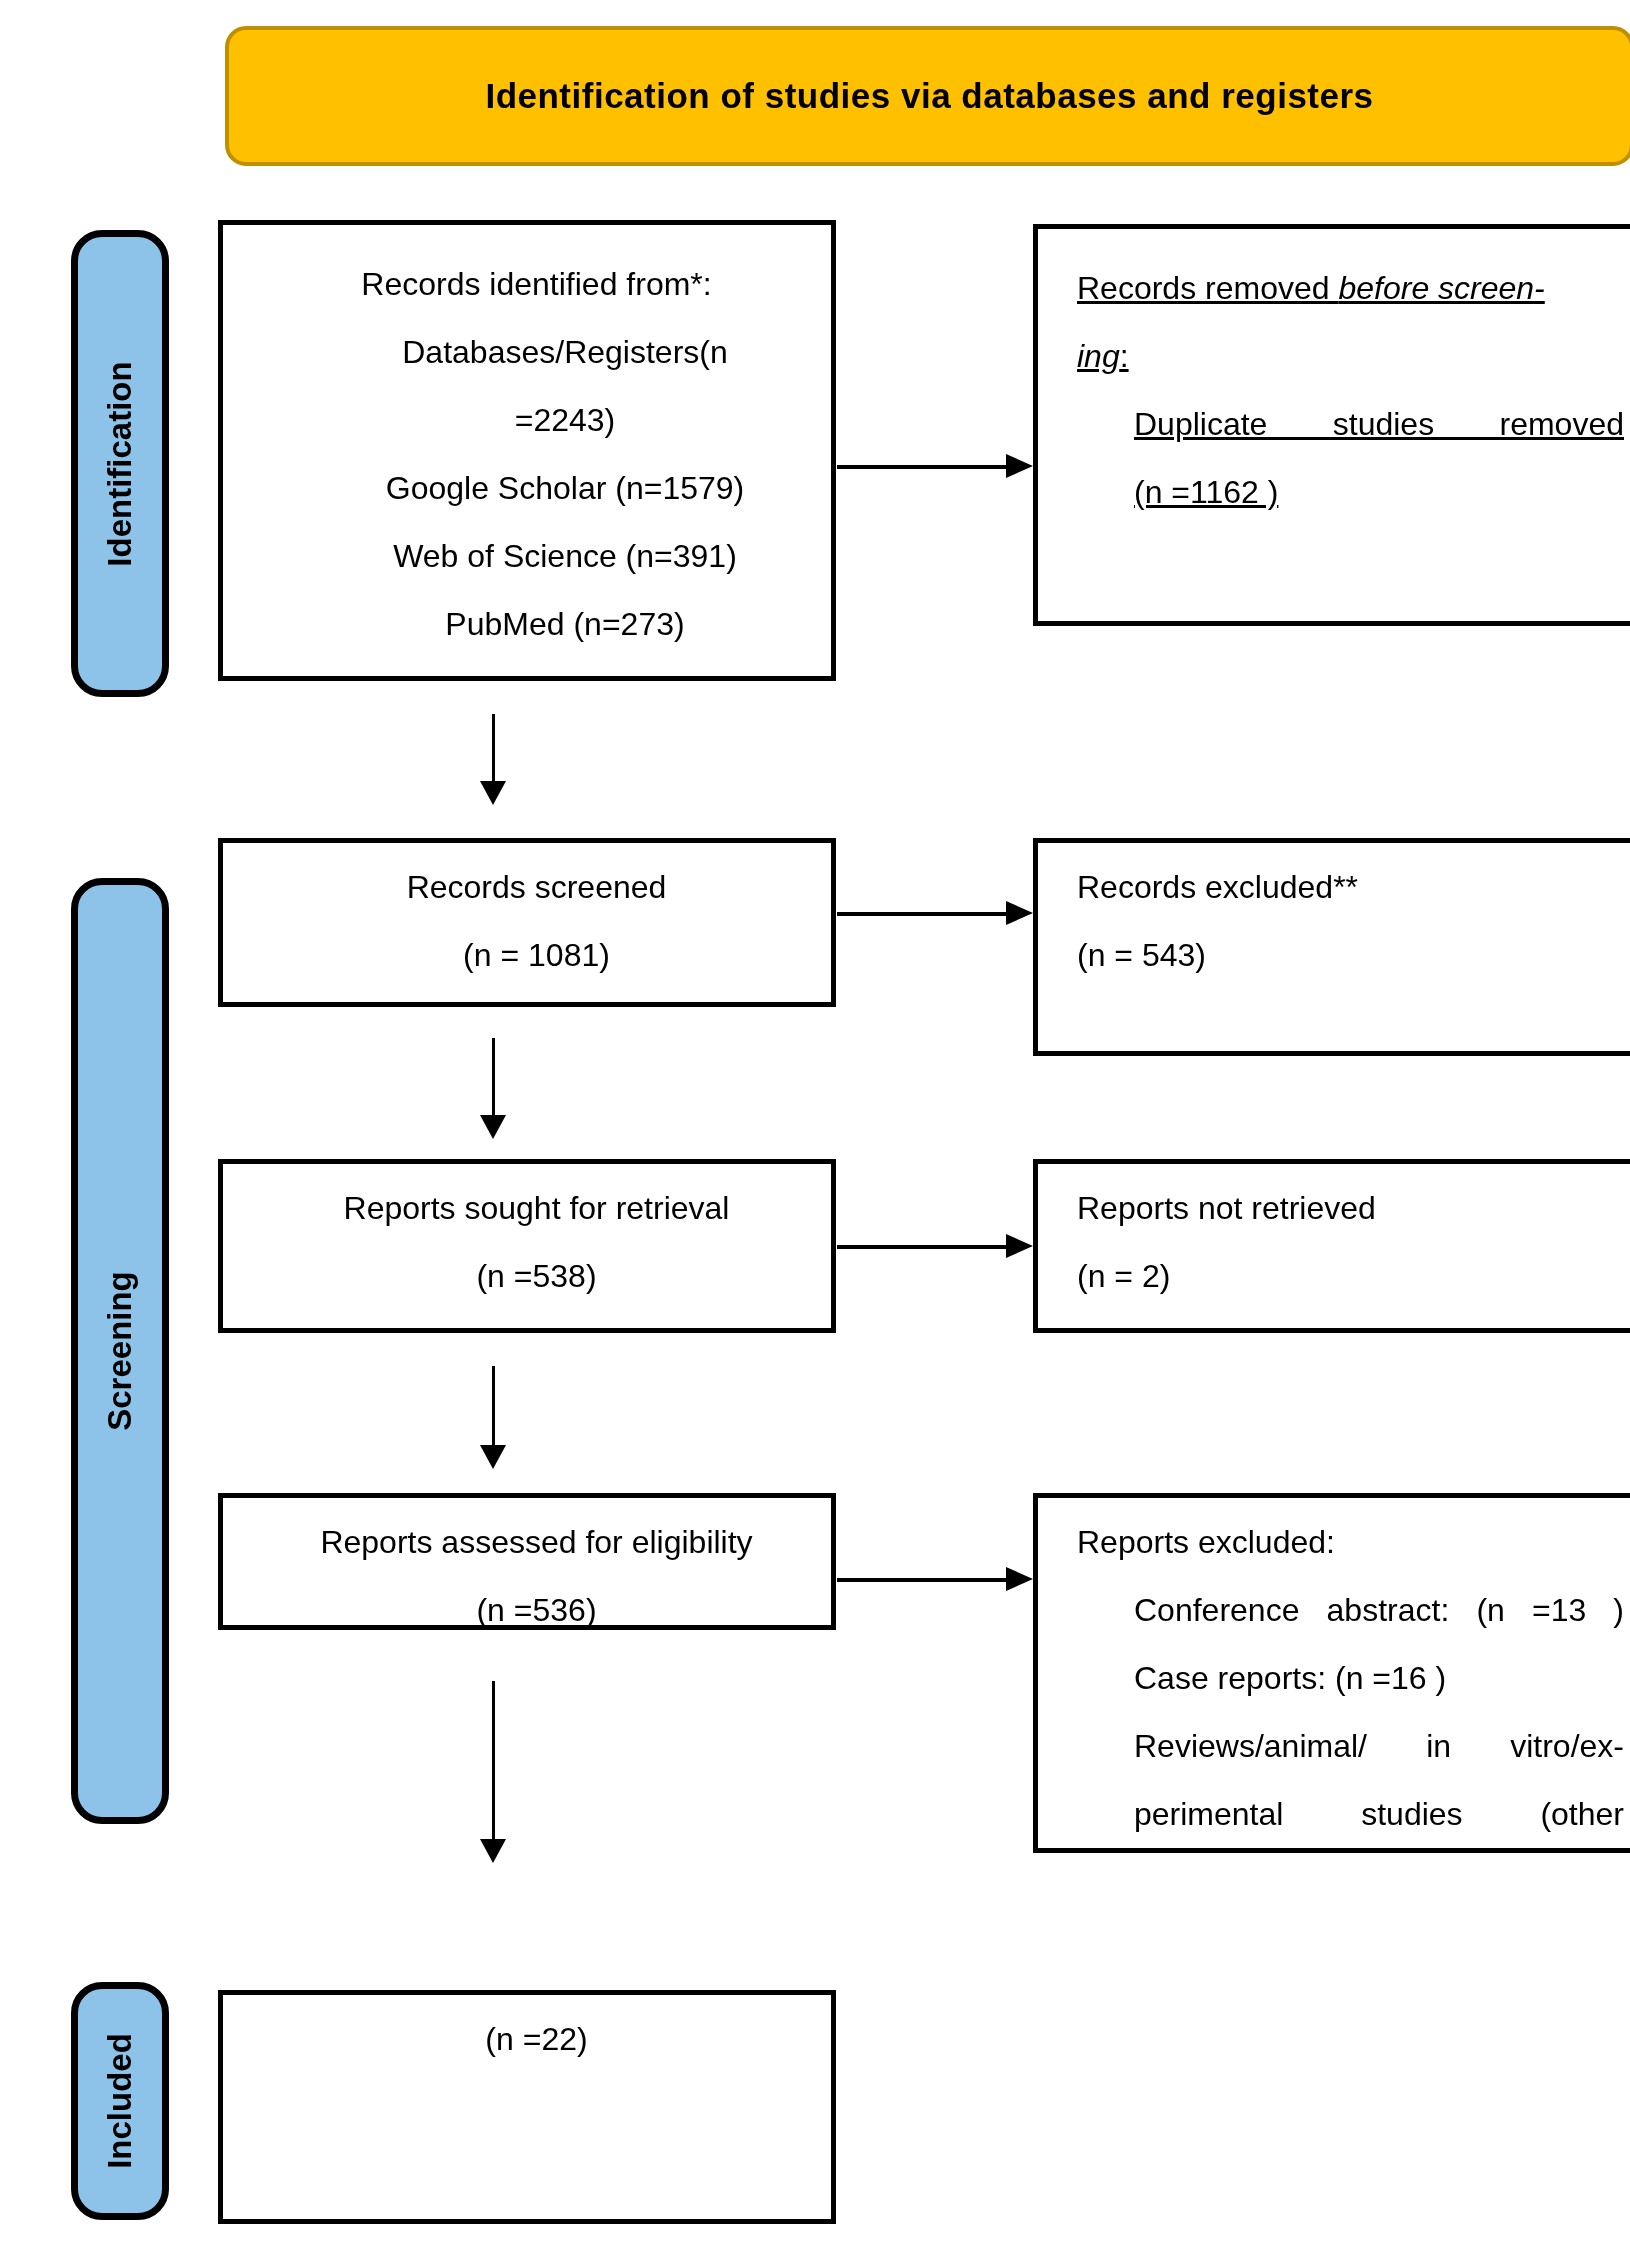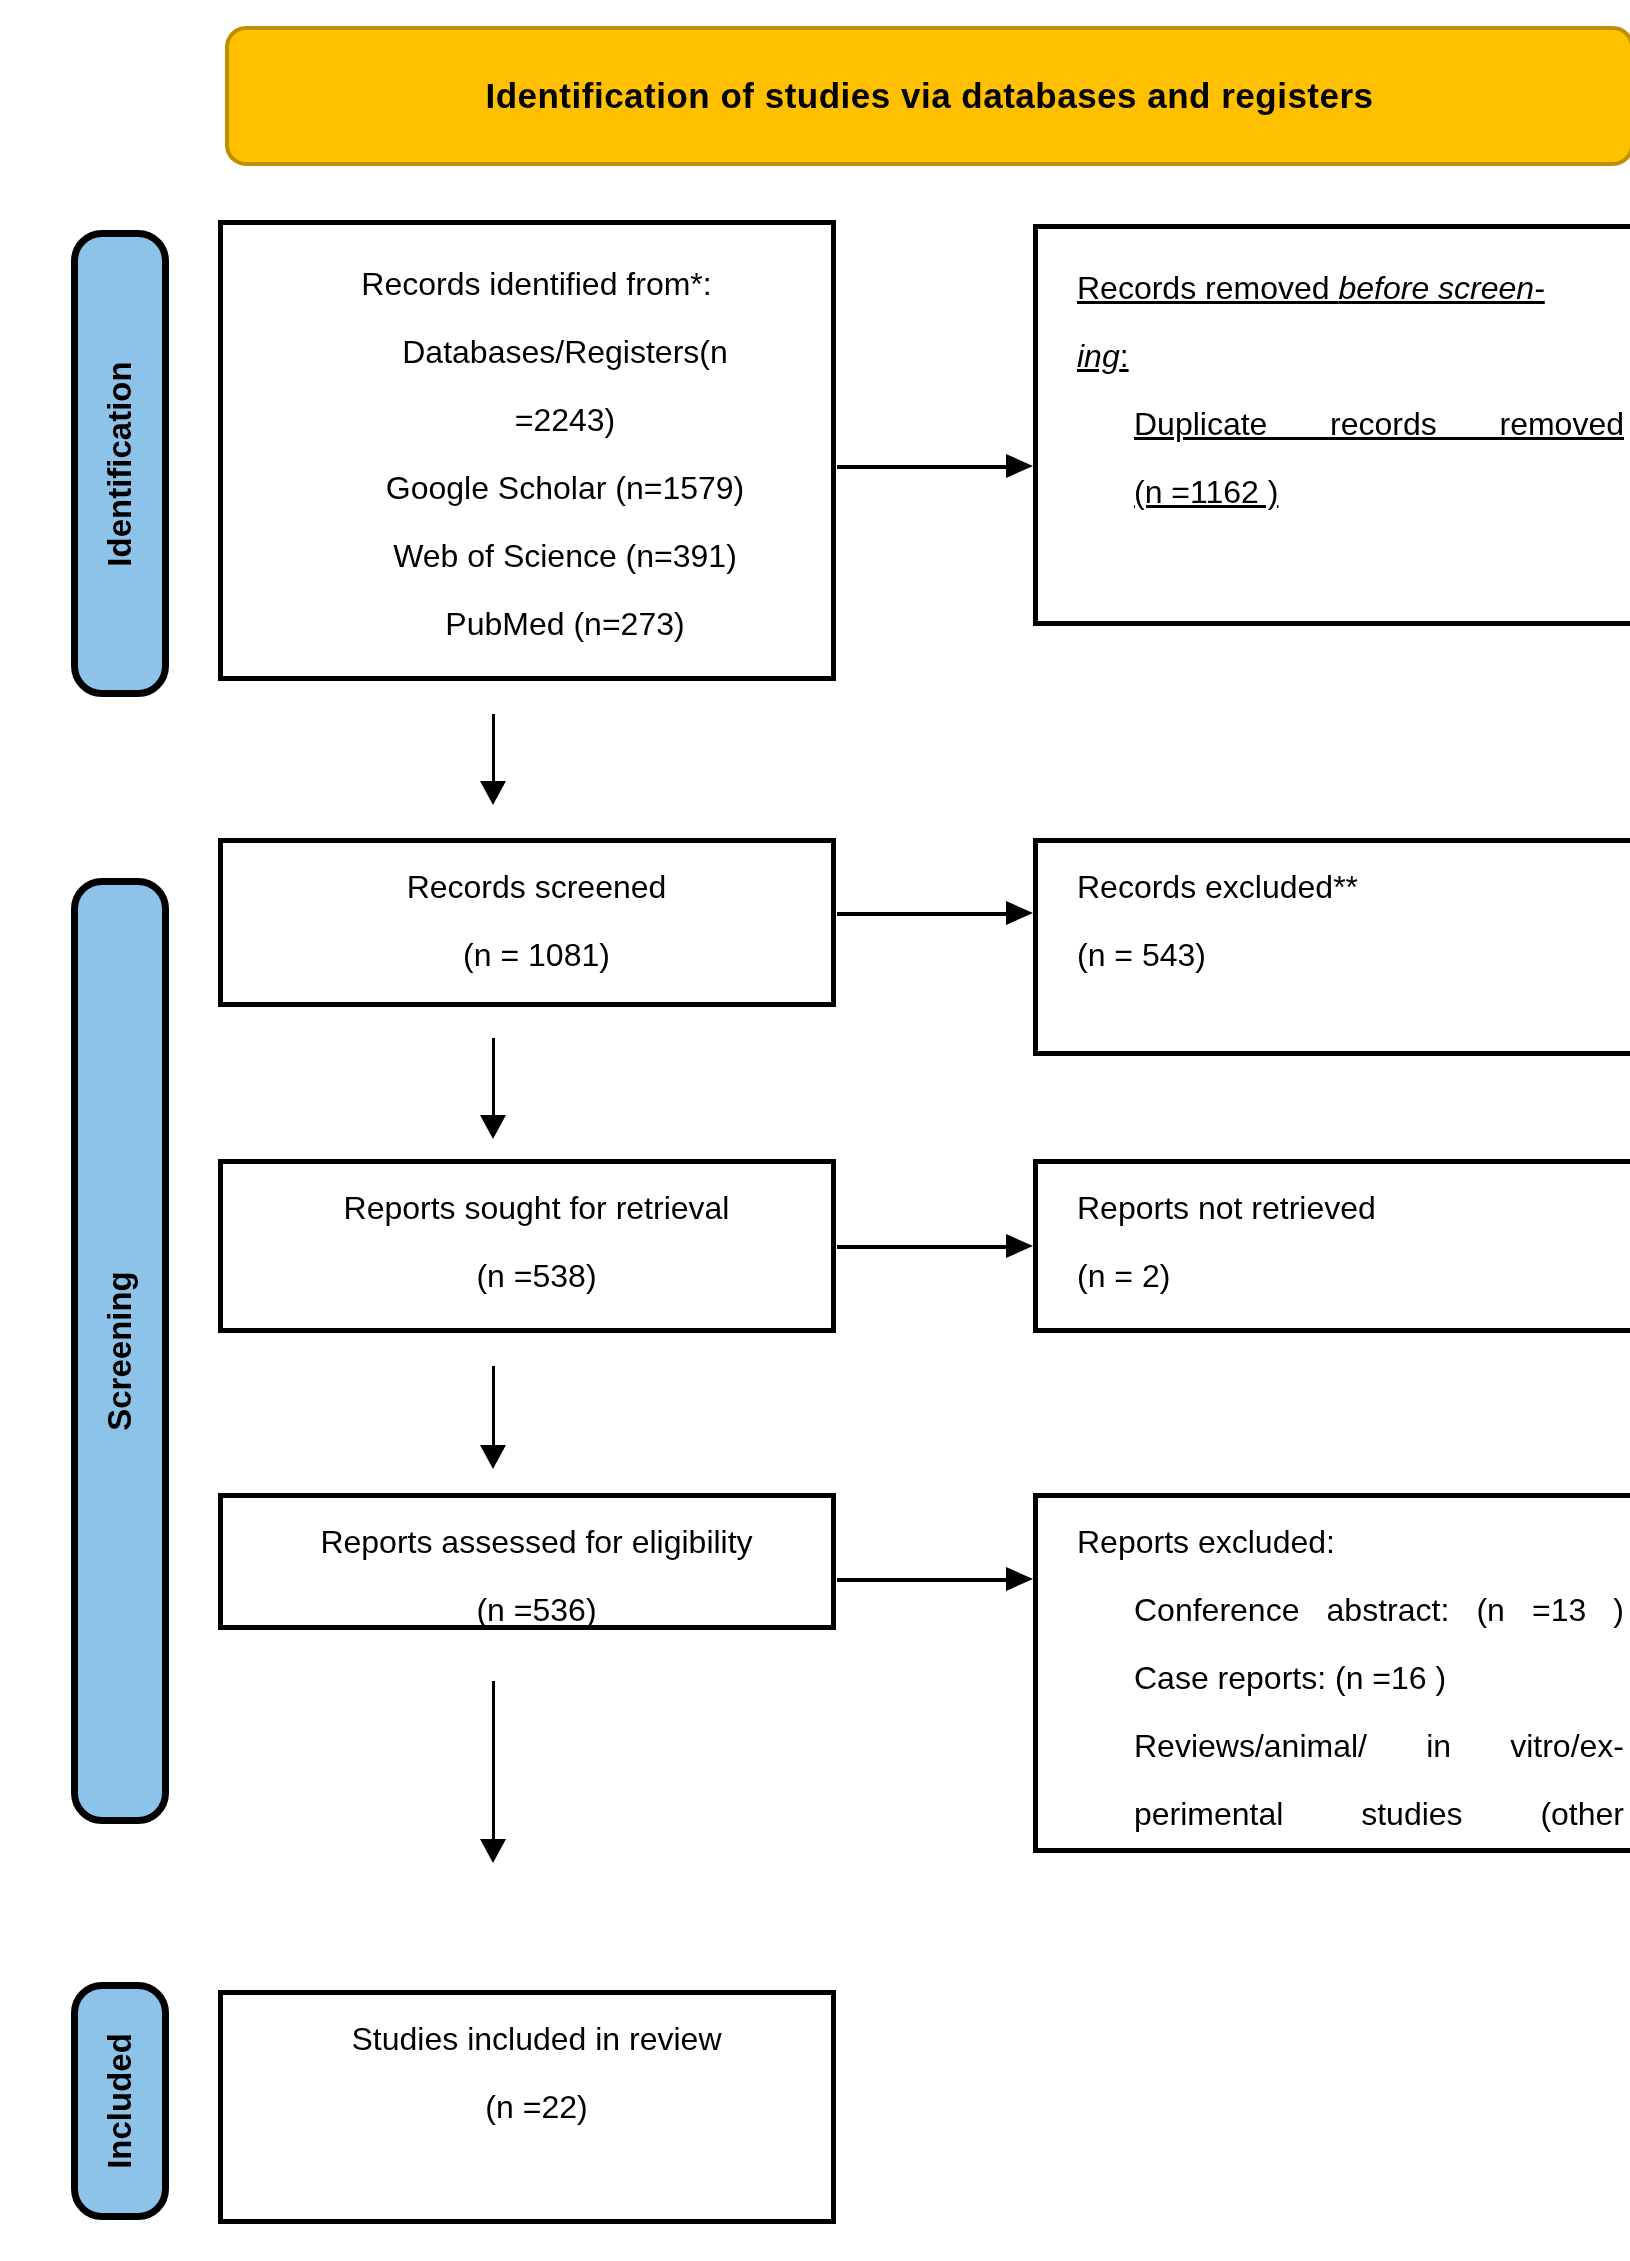--- a/index.html
+++ b/index.html
@@ -120,21 +120,21 @@
       <div class="line sub">Google Scholar (n=1579)</div>
       <div class="line sub">Web of Science (n=391)</div>
       <div class="line sub">PubMed (n=273)</div>
     </div>
   </div>
 
   <div class="box bright padtall" style="top:224px; height:402px;text-decoration:underline;">
     <div class="inner">
       <div class="line"><span>Records removed </span><span class="it">before screen-</span></div>
       <div class="line"><span class="it">ing</span><span>:</span></div>
-      <div class="line sub just">Duplicate records removed</div>
+      <div class="line sub just">Duplicate studies removed</div>
       <div class="line sub">(n =1162 )</div>
     </div>
   </div>
 
   <div class="box bleft" style="top:838px; height:169px;">
     <div class="inner">
       <div class="line">Records screened</div>
       <div class="line">(n = 1081)</div>
     </div>
   </div>
@@ -172,21 +172,20 @@
       <div class="line">Reports excluded:</div>
       <div class="line sub just">Conference abstract: (n =13 )</div>
       <div class="line sub">Case reports: (n =16 )</div>
       <div class="line sub just">Reviews/animal/ in vitro/ex-</div>
       <div class="line sub just">perimental studies (other</div>
     </div>
   </div>
 
   <div class="box bleft" style="top:1990px; height:234px;">
     <div class="inner">
-      <div class="line">Studies included in review</div>
       <div class="line">(n =22)</div>
     </div>
   </div>
 
   <div class="harrow" style="left:797px; top:454px; width:196px;">
     <div class="stem"></div>
     <div class="head"></div>
   </div>
   <div class="harrow" style="left:797px; top:901px; width:196px;">
     <div class="stem"></div>

